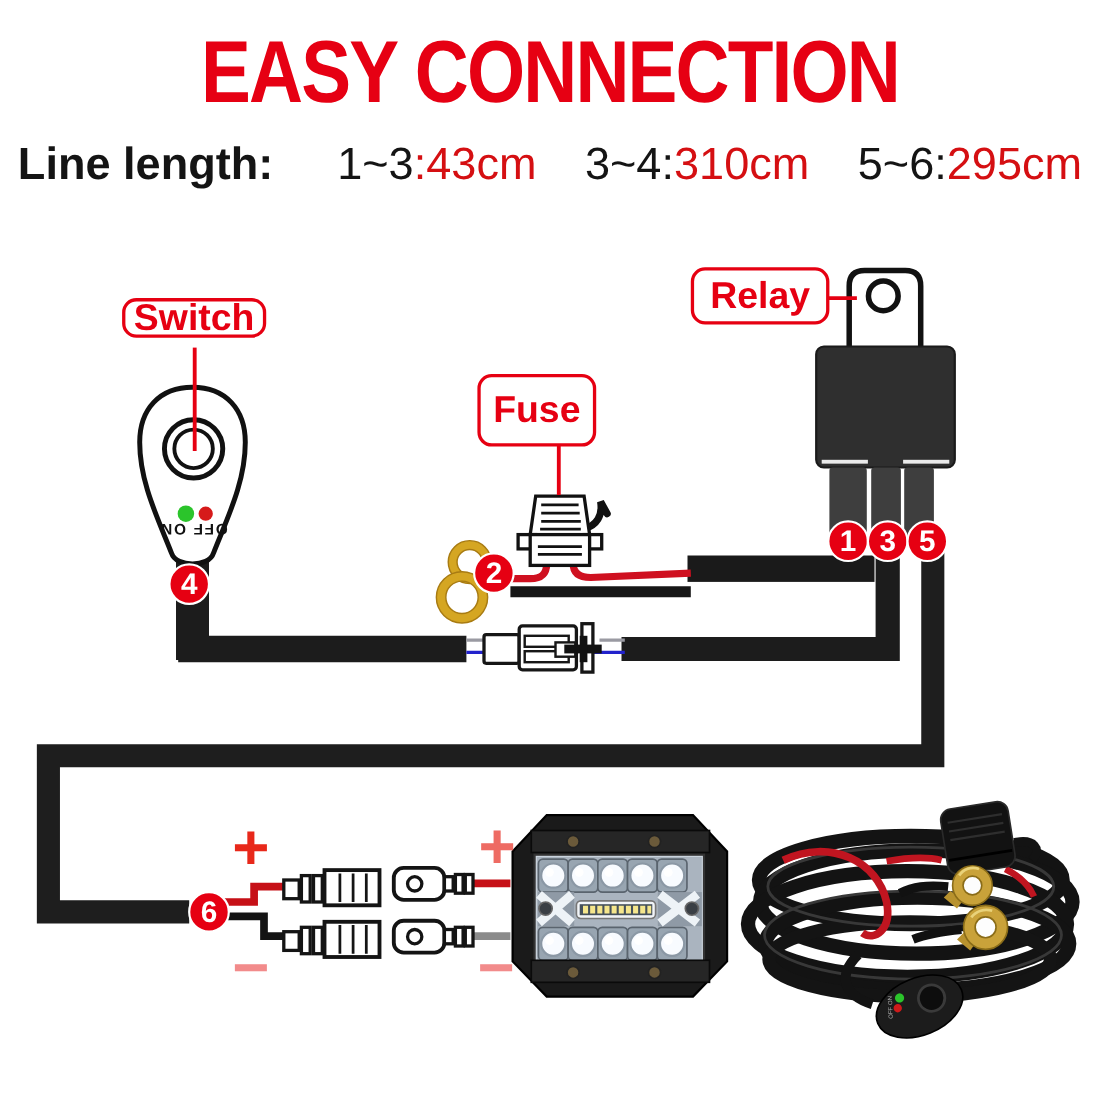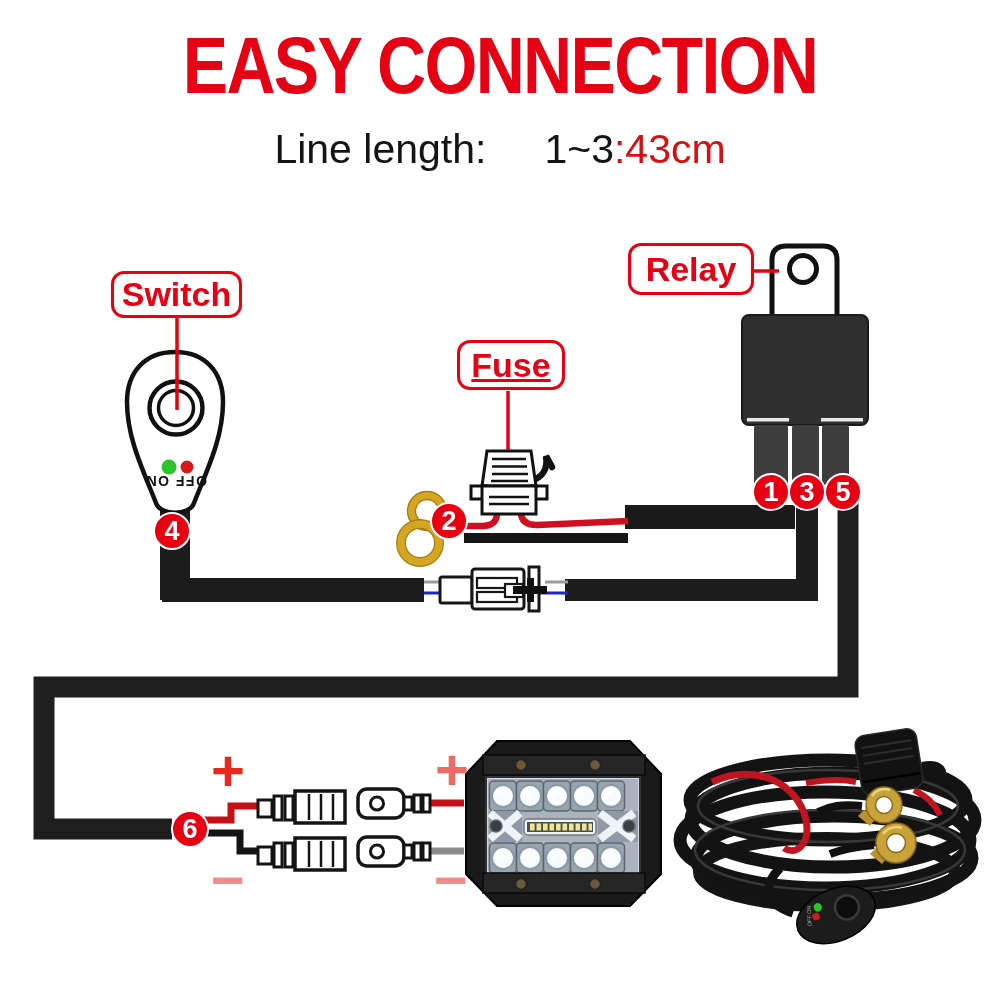--- a/index.html
+++ b/index.html
@@ -3,21 +3,21 @@
 <meta charset="utf-8">
 <style>
   html,body{margin:0;padding:0;background:#fff;}
   .canvas{position:relative;width:1000px;height:1000px;background:#fff;overflow:hidden;
           font-family:"Liberation Sans",sans-serif;}
   .title{position:absolute;left:0;right:0;top:26px;text-align:center;font-size:80px;
          font-weight:bold;color:#e60013;letter-spacing:-2px;line-height:1;
          transform:scaleX(.85);transform-origin:center;}
   .linerow{position:absolute;left:0;right:0;top:127px;display:flex;justify-content:center;
            align-items:baseline;font-size:41px;color:#141414;line-height:1.1;white-space:nowrap;}
-  .linerow .lbl{margin-right:14px;}
+  .linerow .lbl{margin-right:14px;font-weight:bold;}
   .linerow .grp{margin-left:44px;}
   .linerow .grp:first-of-type{margin-left:6px;}
   .red{color:#d50f12;margin-top:13px;}
   .label-box{position:absolute;display:flex;align-items:center;justify-content:center;
              background:#fff;border:3.5px solid #e60012;border-radius:13px;color:#e60012;
              font-weight:bold;font-size:34px;box-sizing:border-box;}
   .marker{position:absolute;width:38px;height:38px;border-radius:50%;background:#e60012;
           border:2px solid #fff;color:#fff;font-weight:bold;font-size:27px;line-height:1;
           display:flex;align-items:center;justify-content:center;box-sizing:border-box;
           transform:translate(-50%,-50%);}
@@ -209,29 +209,31 @@
       <path d="M508,391 V450" stroke="#e60012" stroke-width="3.5"></path>
       <path d="M708,271 H779" stroke="#e60012" stroke-width="3.5"></path>
     </g>
   </svg>
 
   <div class="title">EASY CONNECTION</div>
 
   <div class="linerow">
     <span class="lbl">Line length:</span>
     <span class="grp"><span>1~3</span><span class="red">:43cm</span></span>
+    <span class="grp"><span>3~4:</span><span class="red">310cm</span></span>
+    <span class="grp"><span>5~6:</span><span class="red">295cm</span></span>
   </div>
 
-  <div class="label-box" style="left:111px;top:271px;width:131px;height:47px;">
+  <div class="label-box" style="left:111px;top:271px;width:131px;height:36px;">
       <span>Switch</span>
     </div>
   <div class="label-box" style="left:628px;top:243px;width:126px;height:52px;">
       <span>Relay</span>
     </div>
-  <div class="label-box" style="left:457px;top:340px;width:108px;height:50px;text-decoration:underline;">
+  <div class="label-box" style="left:434px;top:340px;width:108px;height:66px;">
       <span>Fuse</span>
     </div>
 
   <span class="offon" style="left:176px;top:481px;">OFF ON</span>
 
   <div class="marker" style="left:771px;top:492px;">1</div>
   <div class="marker" style="left:449px;top:521px;">2</div>
   <div class="marker" style="left:807px;top:492px;">3</div>
   <div class="marker" style="left:172px;top:531px;">4</div>
   <div class="marker" style="left:843px;top:492px;">5</div>

